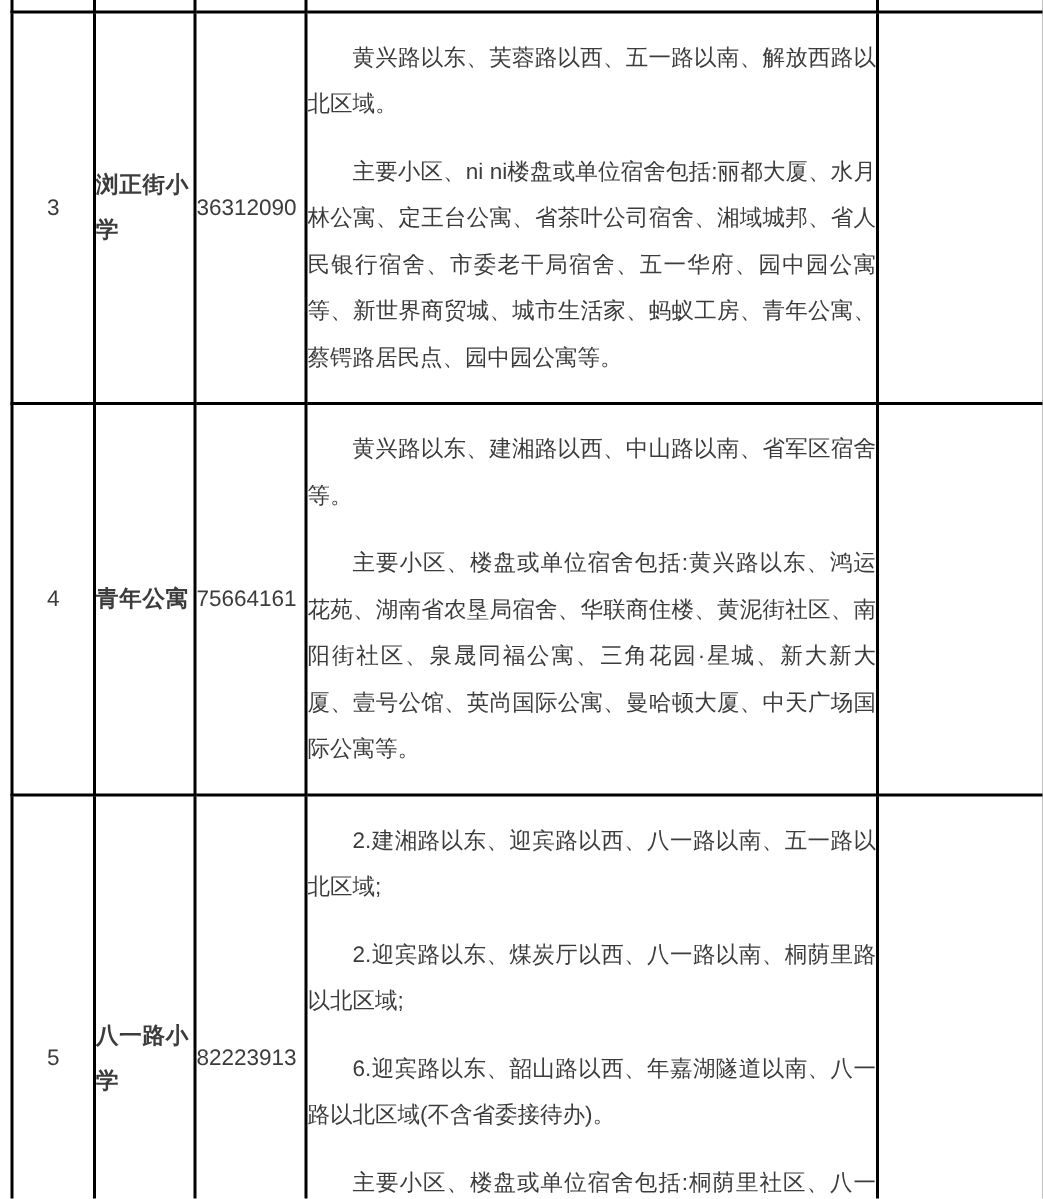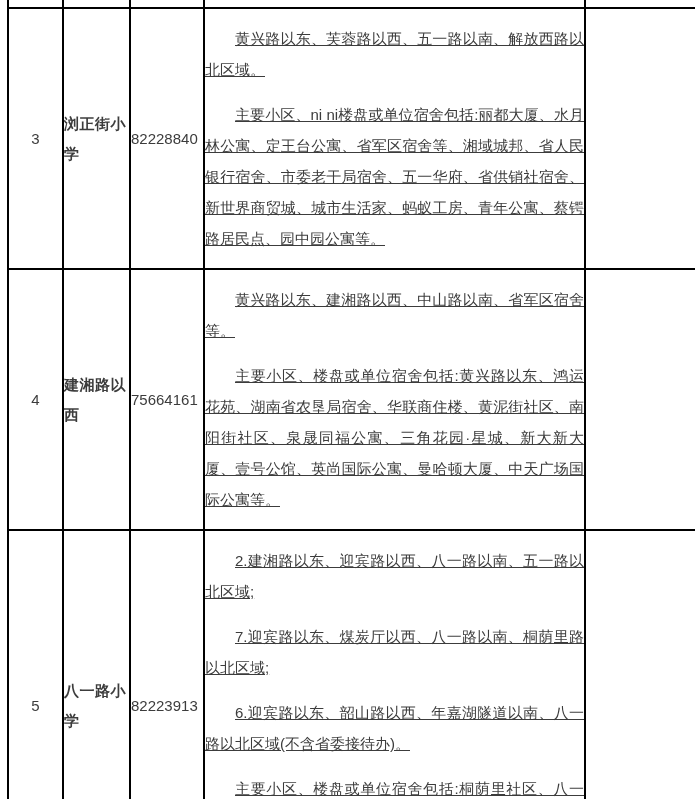--- a/index.html
+++ b/index.html
@@ -46,21 +46,20 @@
   }
   td.phone{
     padding-left:4px;
     font-size:14px;
     text-align:left;
   }
   td.desc{
     padding:0 9px;
     text-align:justify;
     text-justify:inter-character;
-    text-decoration:underline;
   }
   td.desc p{
     margin:14px 0;
     line-height:31px;
     text-indent:2em;
     word-break:break-all;
   }
   td.notes{}
 </style>
 </head>
@@ -81,46 +80,46 @@
       <td class="num"></td>
       <td class="school"></td>
       <td class="phone"></td>
       <td class="desc"></td>
       <td class="notes"></td>
     </tr>
 
     <tr class="row-a">
       <td class="num">3</td>
       <td class="school">浏正街小学</td>
-      <td class="phone">82228840</td>
+      <td class="phone">36312090</td>
       <td class="desc">
         <p>黄兴路以东、芙蓉路以西、五一路以南、解放西路以北区域。</p>
-        <p>主要小区、ni ni楼盘或单位宿舍包括:丽都大厦、水月林公寓、定王台公寓、省军区宿舍等、湘域城邦、省人民银行宿舍、市委老干局宿舍、五一华府、省供销社宿舍、新世界商贸城、城市生活家、蚂蚁工房、青年公寓、蔡锷路居民点、园中园公寓等。</p>
+        <p>主要小区、ni ni楼盘或单位宿舍包括:丽都大厦、水月林公寓、定王台公寓、省茶叶公司宿舍、湘域城邦、省人民银行宿舍、市委老干局宿舍、五一华府、园中园公寓等、新世界商贸城、城市生活家、蚂蚁工房、青年公寓、蔡锷路居民点、园中园公寓等。</p>
       </td>
       <td class="notes"></td>
     </tr>
 
     <tr class="row-b">
       <td class="num">4</td>
-      <td class="school">建湘路以西</td>
+      <td class="school">青年公寓</td>
       <td class="phone">75664161</td>
       <td class="desc">
         <p>黄兴路以东、建湘路以西、中山路以南、省军区宿舍等。</p>
         <p>主要小区、楼盘或单位宿舍包括:黄兴路以东、鸿运花苑、湖南省农垦局宿舍、华联商住楼、黄泥街社区、南阳街社区、泉晟同福公寓、三角花园·星城、新大新大厦、壹号公馆、英尚国际公寓、曼哈顿大厦、中天广场国际公寓等。</p>
       </td>
       <td class="notes"></td>
     </tr>
 
     <tr class="row-c">
       <td class="num">5</td>
       <td class="school">八一路小学</td>
       <td class="phone">82223913</td>
       <td class="desc">
         <p>2.建湘路以东、迎宾路以西、八一路以南、五一路以北区域;</p>
-        <p>7.迎宾路以东、煤炭厅以西、八一路以南、桐荫里路以北区域;</p>
+        <p>2.迎宾路以东、煤炭厅以西、八一路以南、桐荫里路以北区域;</p>
         <p>6.迎宾路以东、韶山路以西、年嘉湖隧道以南、八一路以北区域(不含省委接待办)。</p>
         <p>主要小区、楼盘或单位宿舍包括:桐荫里社区、八一桥社区居民宿舍、湖南宾馆职工宿舍、国防科工办宿舍、省军区宿舍等。</p>
       </td>
       <td class="notes"></td>
     </tr>
 
   </tbody>
     </table>
 </div>
 

